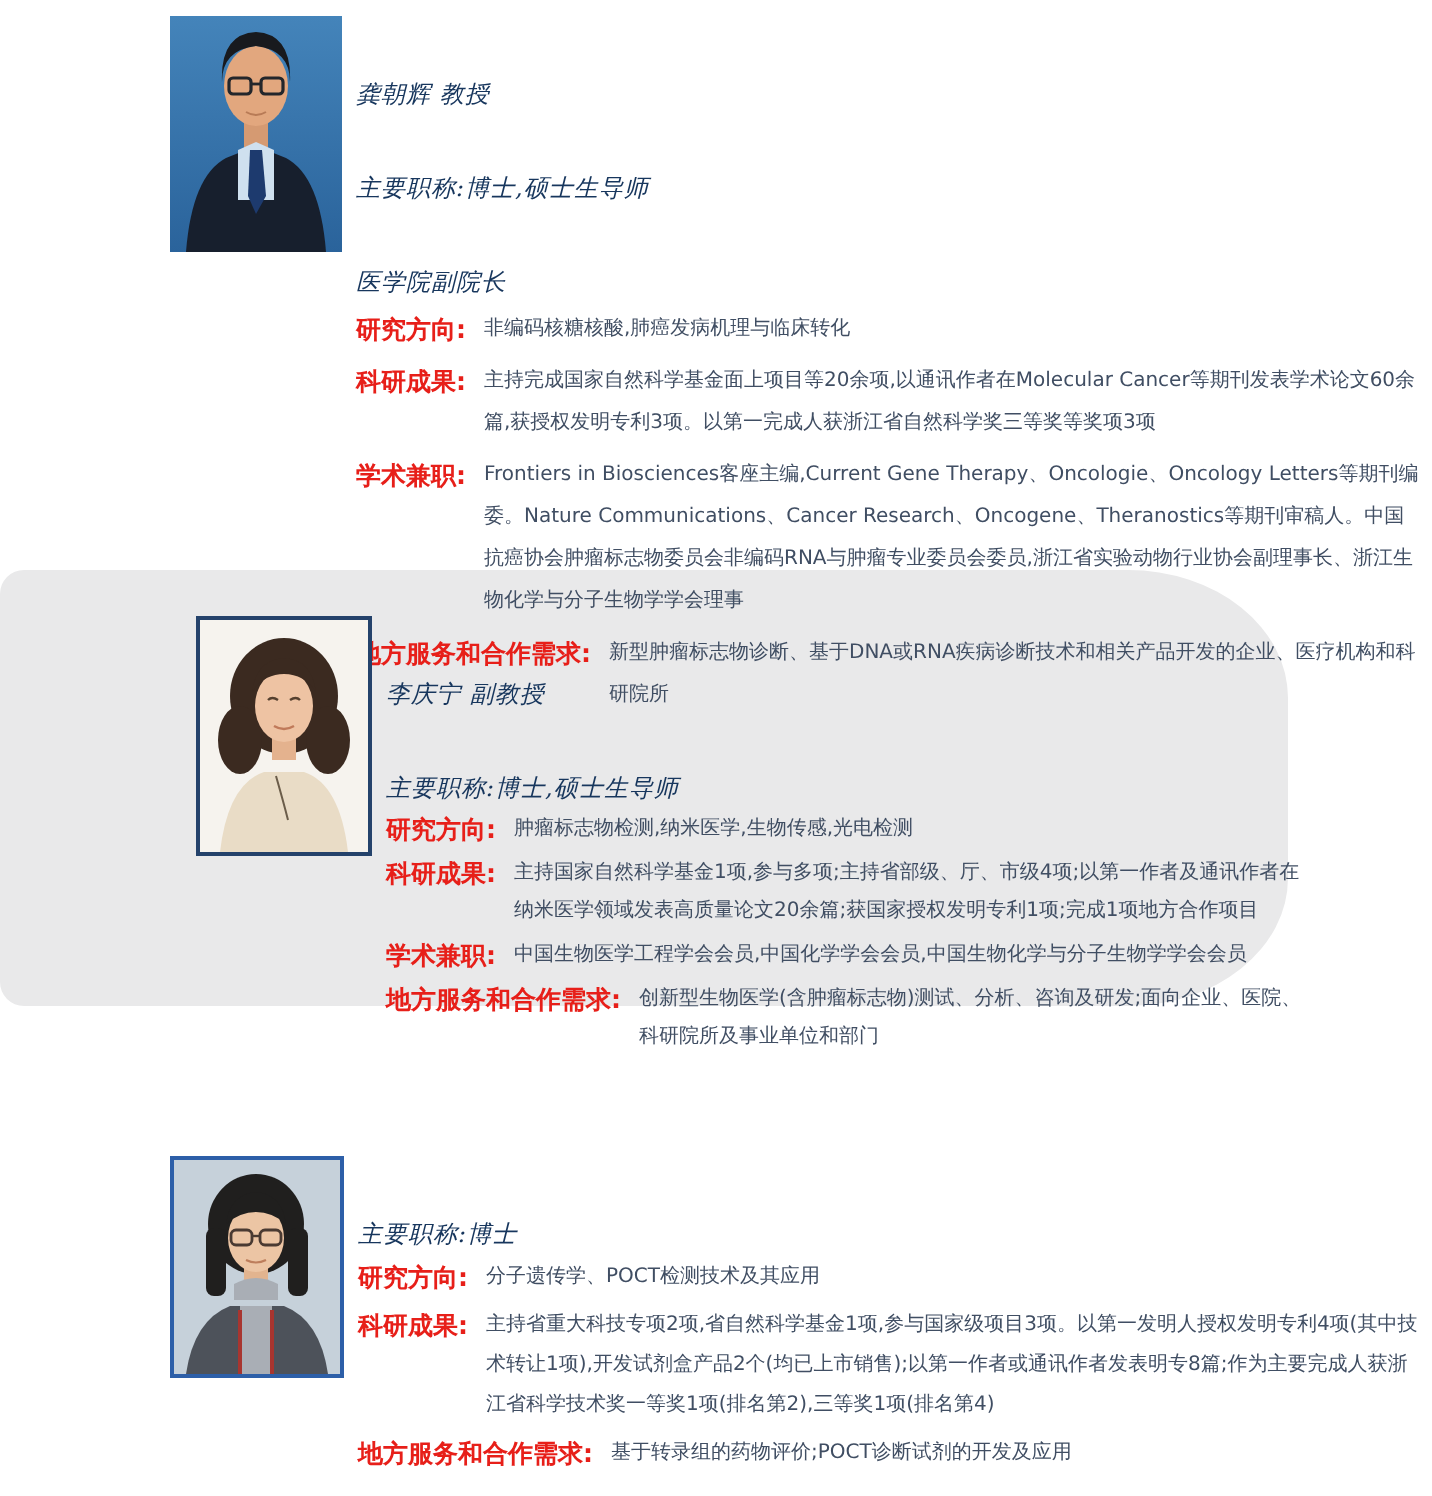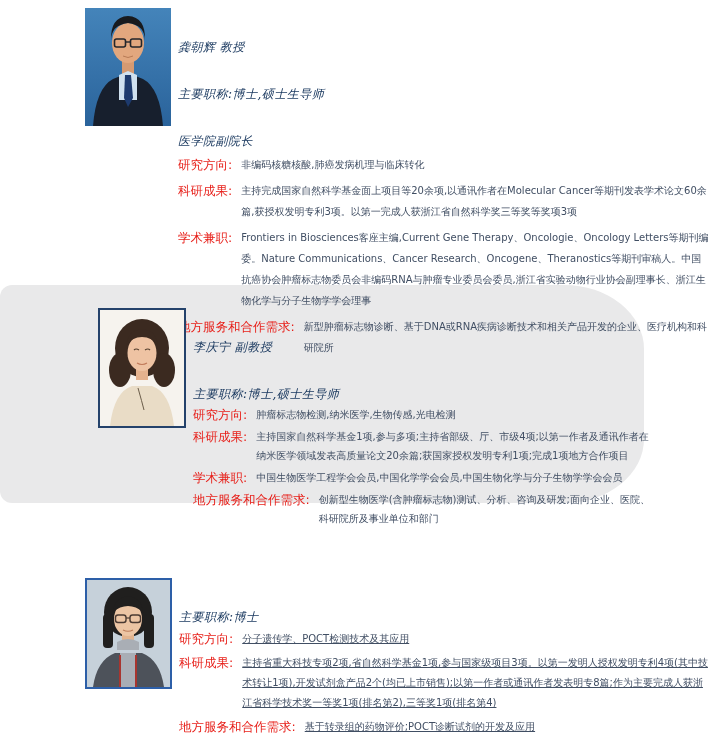--- a/index.html
+++ b/index.html
@@ -21,31 +21,31 @@
   .photo-border-navy{border:2px solid #24426b;}
   .photo-border-blue{border:2px solid #2d5fa8;}
   .textcol{flex:1;min-width:0;}
   .name,.title-line{
     font-family:"DejaVu Serif","Liberation Serif",serif;
     font-style:italic;
     color:#17365d;font-size:12px;line-height:15px;letter-spacing:0.5px;margin-top:32px;
   }
   .field{display:flex;align-items:flex-start;margin-top:5px;}
   .field .lbl{
-    color:#e71f19;font-weight:normal;font-size:12.5px;line-height:21px;
+    color:#e71f19;font-weight:bold;font-size:12.5px;line-height:21px;
     white-space:nowrap;margin-right:9px;flex:0 0 auto;
   }
   .field .txt{color:#404e63;font-size:10px;line-height:21px;flex:1;min-width:0;}
   
   .profile-2 .field{margin-top:3px;}
   .profile-2 .field .lbl{line-height:19px;}
   .profile-2 .field .txt{line-height:19px;}
   .profile-3 .field{margin-top:4px;}
   .profile-3 .field .lbl{line-height:20px;}
-  .profile-3 .field .txt{line-height:20px;text-decoration:underline;}
+  .profile-3 .field .txt{line-height:20px;}
 </style>
 </head>
 <body>
 
 <div class="page">
 
   <div class="band"></div>
 
   <div class="profile profile-1">
     <div class="photo">

